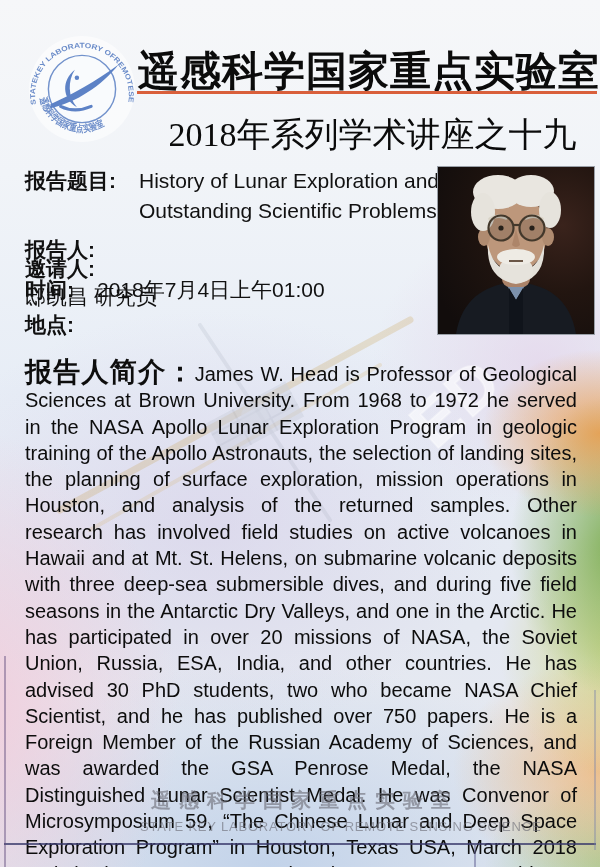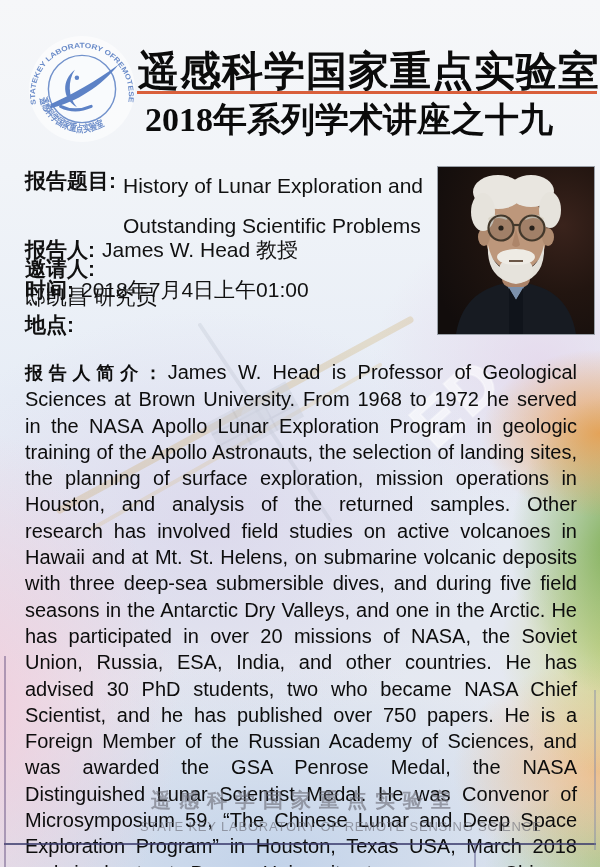--- a/index.html
+++ b/index.html
@@ -24,45 +24,45 @@
     font-size:64px;font-weight:bold;color:rgba(255,255,255,0.55);
     -webkit-text-stroke:2px rgba(255,255,255,0.35);letter-spacing:4px;pointer-events:none;
   }
   .logo{position:absolute;left:26px;top:32px;}
   .page-title{
     position:absolute;left:138px;top:44px;width:458px;text-align:center;
     font-size:41px;font-weight:bold;letter-spacing:1px;white-space:nowrap;color:#0b0b0b;
   }
   .title-underline{position:absolute;left:137px;top:91px;width:460px;height:3px;background:#d95f3b;}
   .page-subtitle{
-    position:absolute;left:145px;top:97px;width:455px;text-align:left;
+    position:absolute;left:145px;top:112px;width:455px;text-align:center;
     font-family:"Liberation Serif","DejaVu Serif",serif;
-    font-size:34px;font-weight:bold;white-space:nowrap;color:#0b0b0b;
+    font-size:34px;font-weight:normal;white-space:nowrap;color:#0b0b0b;
   }
   .info{position:absolute;left:25px;top:0;width:560px;font-size:21px;}
   .info-row{position:absolute;display:flex;align-items:flex-start;}
-  .info-label{font-weight:bold;white-space:nowrap;margin-right:7px;}
+  .info-label{font-weight:bold;white-space:nowrap;margin-right:23px;}
   .info-value{white-space:nowrap;}
   .row-topic{top:166px;}
-  .row-topic .info-value{white-space:normal;width:345px;line-height:40px;}
+  .row-topic .info-value{white-space:normal;width:345px;line-height:30px;}
   .row-topic .info-label{line-height:30px;}
   .row-speaker{top:236px;}
   .row-inviter{top:255px;flex-direction:column;}
   .row-inviter .info-label{margin-right:13px;}
   .row-time{top:276px;}
   .row-venue{top:311px;gap:24px;}
   .photo{
     position:absolute;left:437px;top:166px;width:158px;height:169px;
     border:1px solid #9aa0a8;box-sizing:border-box;background:#17110f;
   }
   .bio{
     position:absolute;left:25px;top:359px;width:552px;
     font-size:20px;line-height:26.3px;text-align:justify;color:#0d0d0d;
   }
-  .bio-label{font-weight:bold;font-size:18px;}
+  .bio-label{font-weight:bold;font-size:27px;}
   .footer-mark{
     position:absolute;left:140px;top:787px;width:330px;text-align:center;
     color:rgba(105,105,115,0.60);pointer-events:none;
   }
   .footer-mark-cn{font-size:20px;font-weight:bold;letter-spacing:8px;white-space:nowrap;}
   .footer-mark-en{font-size:13px;letter-spacing:.8px;margin-top:5px;white-space:nowrap;}
   .hline{position:absolute;left:4px;top:843px;width:592px;height:2px;background:rgba(58,58,108,0.78);}
   .vline-left{position:absolute;left:4px;top:656px;width:2px;height:211px;background:rgba(95,75,125,0.45);}
   .vline-mid{position:absolute;left:474px;top:843px;width:2px;height:24px;background:rgba(95,95,145,0.5);}
   .vline-right{position:absolute;left:594px;top:690px;width:2px;height:160px;background:rgba(120,130,170,0.4);}
@@ -113,21 +113,20 @@
   <div class="title-underline"></div>
   <div class="page-subtitle">2018年系列学术讲座之十九</div>
 
   <div class="info">
     <div class="info-row row-topic">
       <span class="info-label">报告题目:</span>
       <span class="info-value">History of Lunar Exploration and Outstanding Scientific Problems</span>
     </div>
     <div class="info-row row-speaker">
       <span class="info-label">报告人:</span>
-      <span class="info-value">James W. Head  教授</span>
     </div>
     <div class="info-row row-inviter">
       <span class="info-label">邀请人:</span>
       <span class="info-value">邸凯昌 研究员</span>
     </div>
     <div class="info-row row-time">
       <span class="info-label">时间:</span>
       <span class="info-value">2018年7月4日上午01:00</span>
     </div>
     <div class="info-row row-venue">

